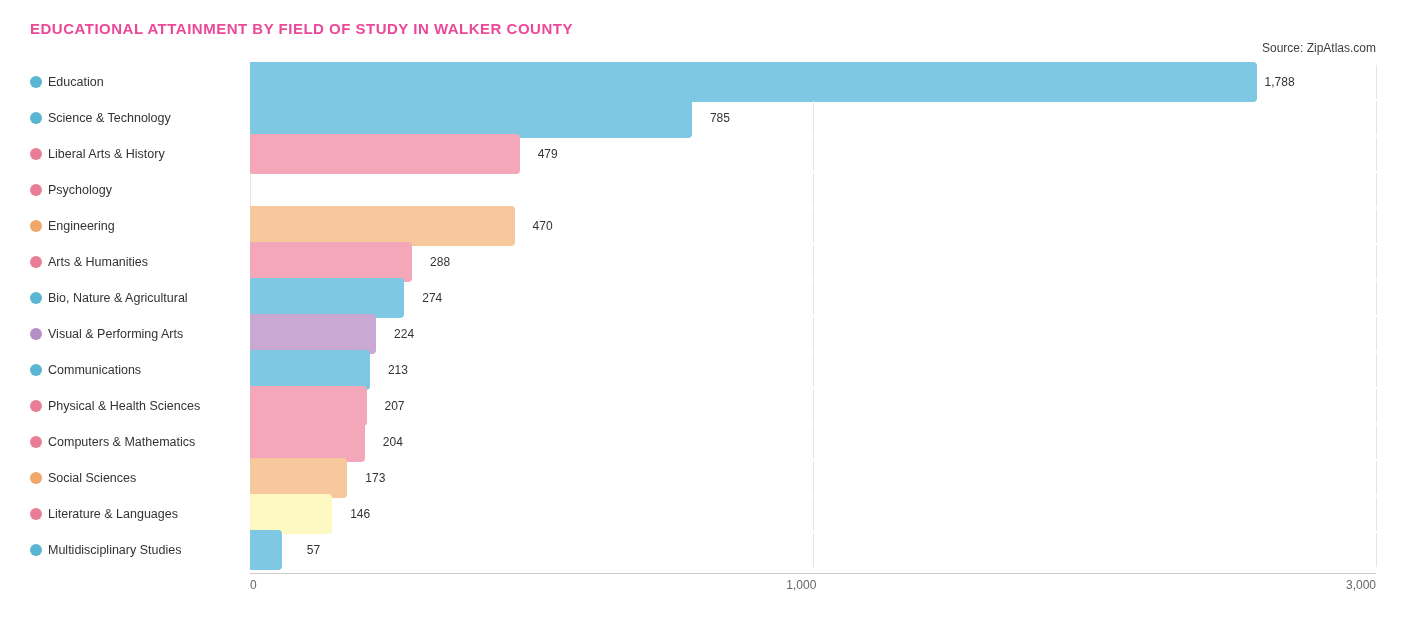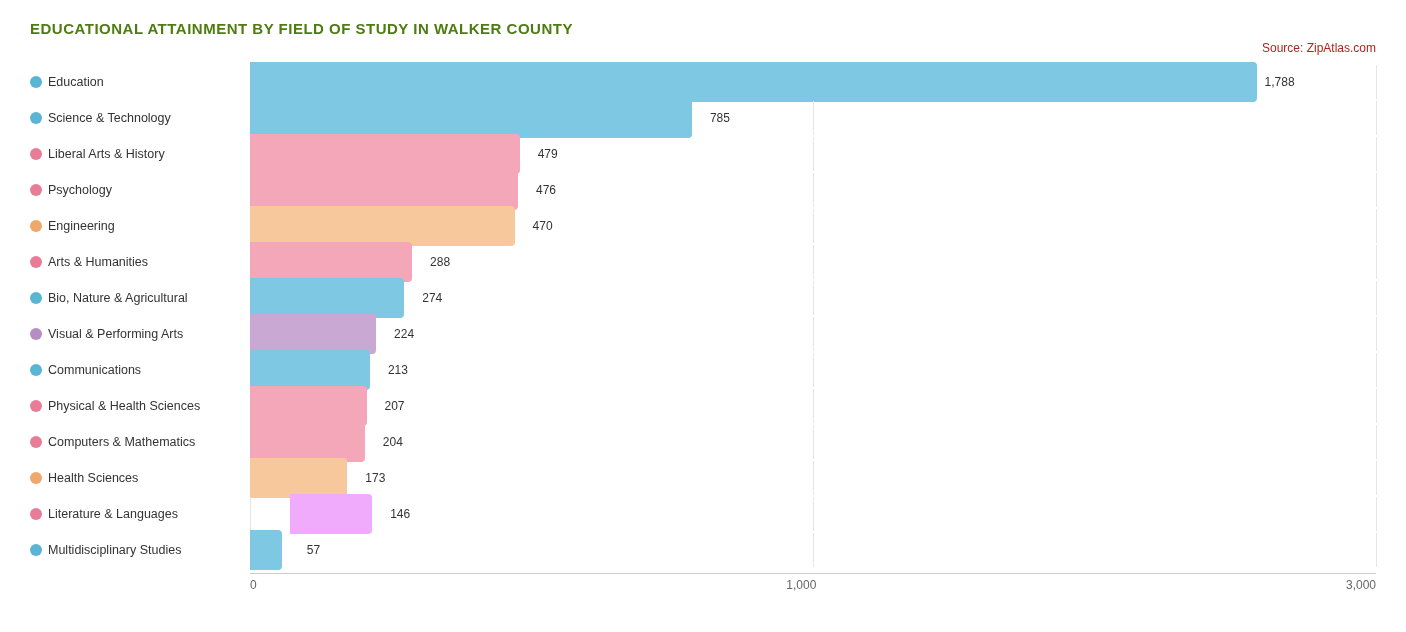--- a/index.html
+++ b/index.html
@@ -7,27 +7,27 @@
       background: #fff;
       font-family: Arial, sans-serif;
       width: 1406px;
       min-height: 632px;
       padding: 20px 30px;
     }
     .chart-title {
       font-size: 15px;
       font-weight: bold;
       letter-spacing: 0.5px;
-      color: #4d7c0f;
+      color: #ec4899;
       margin-bottom: 4px;
       text-transform: uppercase;
     }
     .source-text {
       font-size: 12px;
-      color: #b91c1c;
+      color: #404040;
       text-align: right;
       margin-bottom: 10px;
     }
     .bar-row {
       display: flex;
       align-items: center;
       margin-bottom: 2px;
       height: 34px;
     }
     .bar-label {
@@ -142,23 +142,20 @@
       </div>
       <div class="bar-row">
         <div class="bar-label">
           <div class="bar-label-dot" style="background: rgb(232, 125, 152);"></div>
           <span>Psychology</span>
         </div>
         <div class="bar-area">
           <div style="position: absolute; top: 0px; bottom: 0px; left: 0px; width: 1px; background: rgb(229, 229, 229);"></div>
           <div style="position: absolute; top: 0px; bottom: 0px; left: 50%; width: 1px; background: rgb(229, 229, 229);"></div>
           <div style="position: absolute; top: 0px; bottom: 0px; left: 100%; width: 1px; background: rgb(229, 229, 229);"></div>
-          <div class="bar" style="width: 23.8%; background: rgb(244, 167, 185); position: relative;">
-            <span class="bar-value">476</span>
-          </div>
         </div>
       </div>
       <div class="bar-row">
         <div class="bar-label">
           <div class="bar-label-dot" style="background: rgb(240, 168, 106);"></div>
           <span>Engineering</span>
         </div>
         <div class="bar-area">
           <div style="position: absolute; top: 0px; bottom: 0px; left: 0px; width: 1px; background: rgb(229, 229, 229);"></div>
           <div style="position: absolute; top: 0px; bottom: 0px; left: 50%; width: 1px; background: rgb(229, 229, 229);"></div>
@@ -248,41 +245,41 @@
           <div style="position: absolute; top: 0px; bottom: 0px; left: 50%; width: 1px; background: rgb(229, 229, 229);"></div>
           <div style="position: absolute; top: 0px; bottom: 0px; left: 100%; width: 1px; background: rgb(229, 229, 229);"></div>
           <div class="bar" style="width: 10.2%; background: rgb(244, 167, 185); position: relative;">
             <span class="bar-value">204</span>
           </div>
         </div>
       </div>
       <div class="bar-row">
         <div class="bar-label">
           <div class="bar-label-dot" style="background: rgb(240, 168, 106);"></div>
-          <span>Health Sciences</span>
+          <span>Social Sciences</span>
         </div>
         <div class="bar-area">
           <div style="position: absolute; top: 0px; bottom: 0px; left: 0px; width: 1px; background: rgb(229, 229, 229);"></div>
           <div style="position: absolute; top: 0px; bottom: 0px; left: 50%; width: 1px; background: rgb(229, 229, 229);"></div>
           <div style="position: absolute; top: 0px; bottom: 0px; left: 100%; width: 1px; background: rgb(229, 229, 229);"></div>
           <div class="bar" style="width: 8.65%; background: rgb(247, 200, 155); position: relative; padding-left: 40px;">
             <span class="bar-value">173</span>
           </div>
         </div>
       </div>
       <div class="bar-row">
         <div class="bar-label">
           <div class="bar-label-dot" style="background: rgb(232, 125, 152);"></div>
           <span>Literature &amp; Languages</span>
         </div>
         <div class="bar-area">
           <div style="position: absolute; top: 0px; bottom: 0px; left: 0px; width: 1px; background: rgb(229, 229, 229);"></div>
           <div style="position: absolute; top: 0px; bottom: 0px; left: 50%; width: 1px; background: rgb(229, 229, 229);"></div>
           <div style="position: absolute; top: 0px; bottom: 0px; left: 100%; width: 1px; background: rgb(229, 229, 229);"></div>
-          <div class="bar" style="width: 7.3%; background: #f0abfc; position: relative; margin-left: 40px;">
+          <div class="bar" style="width: 7.3%; background: #fef9c3; position: relative;">
             <span class="bar-value">146</span>
           </div>
         </div>
       </div>
       <div class="bar-row">
         <div class="bar-label">
           <div class="bar-label-dot" style="background: rgb(90, 180, 212);"></div>
           <span>Multidisciplinary Studies</span>
         </div>
         <div class="bar-area">

